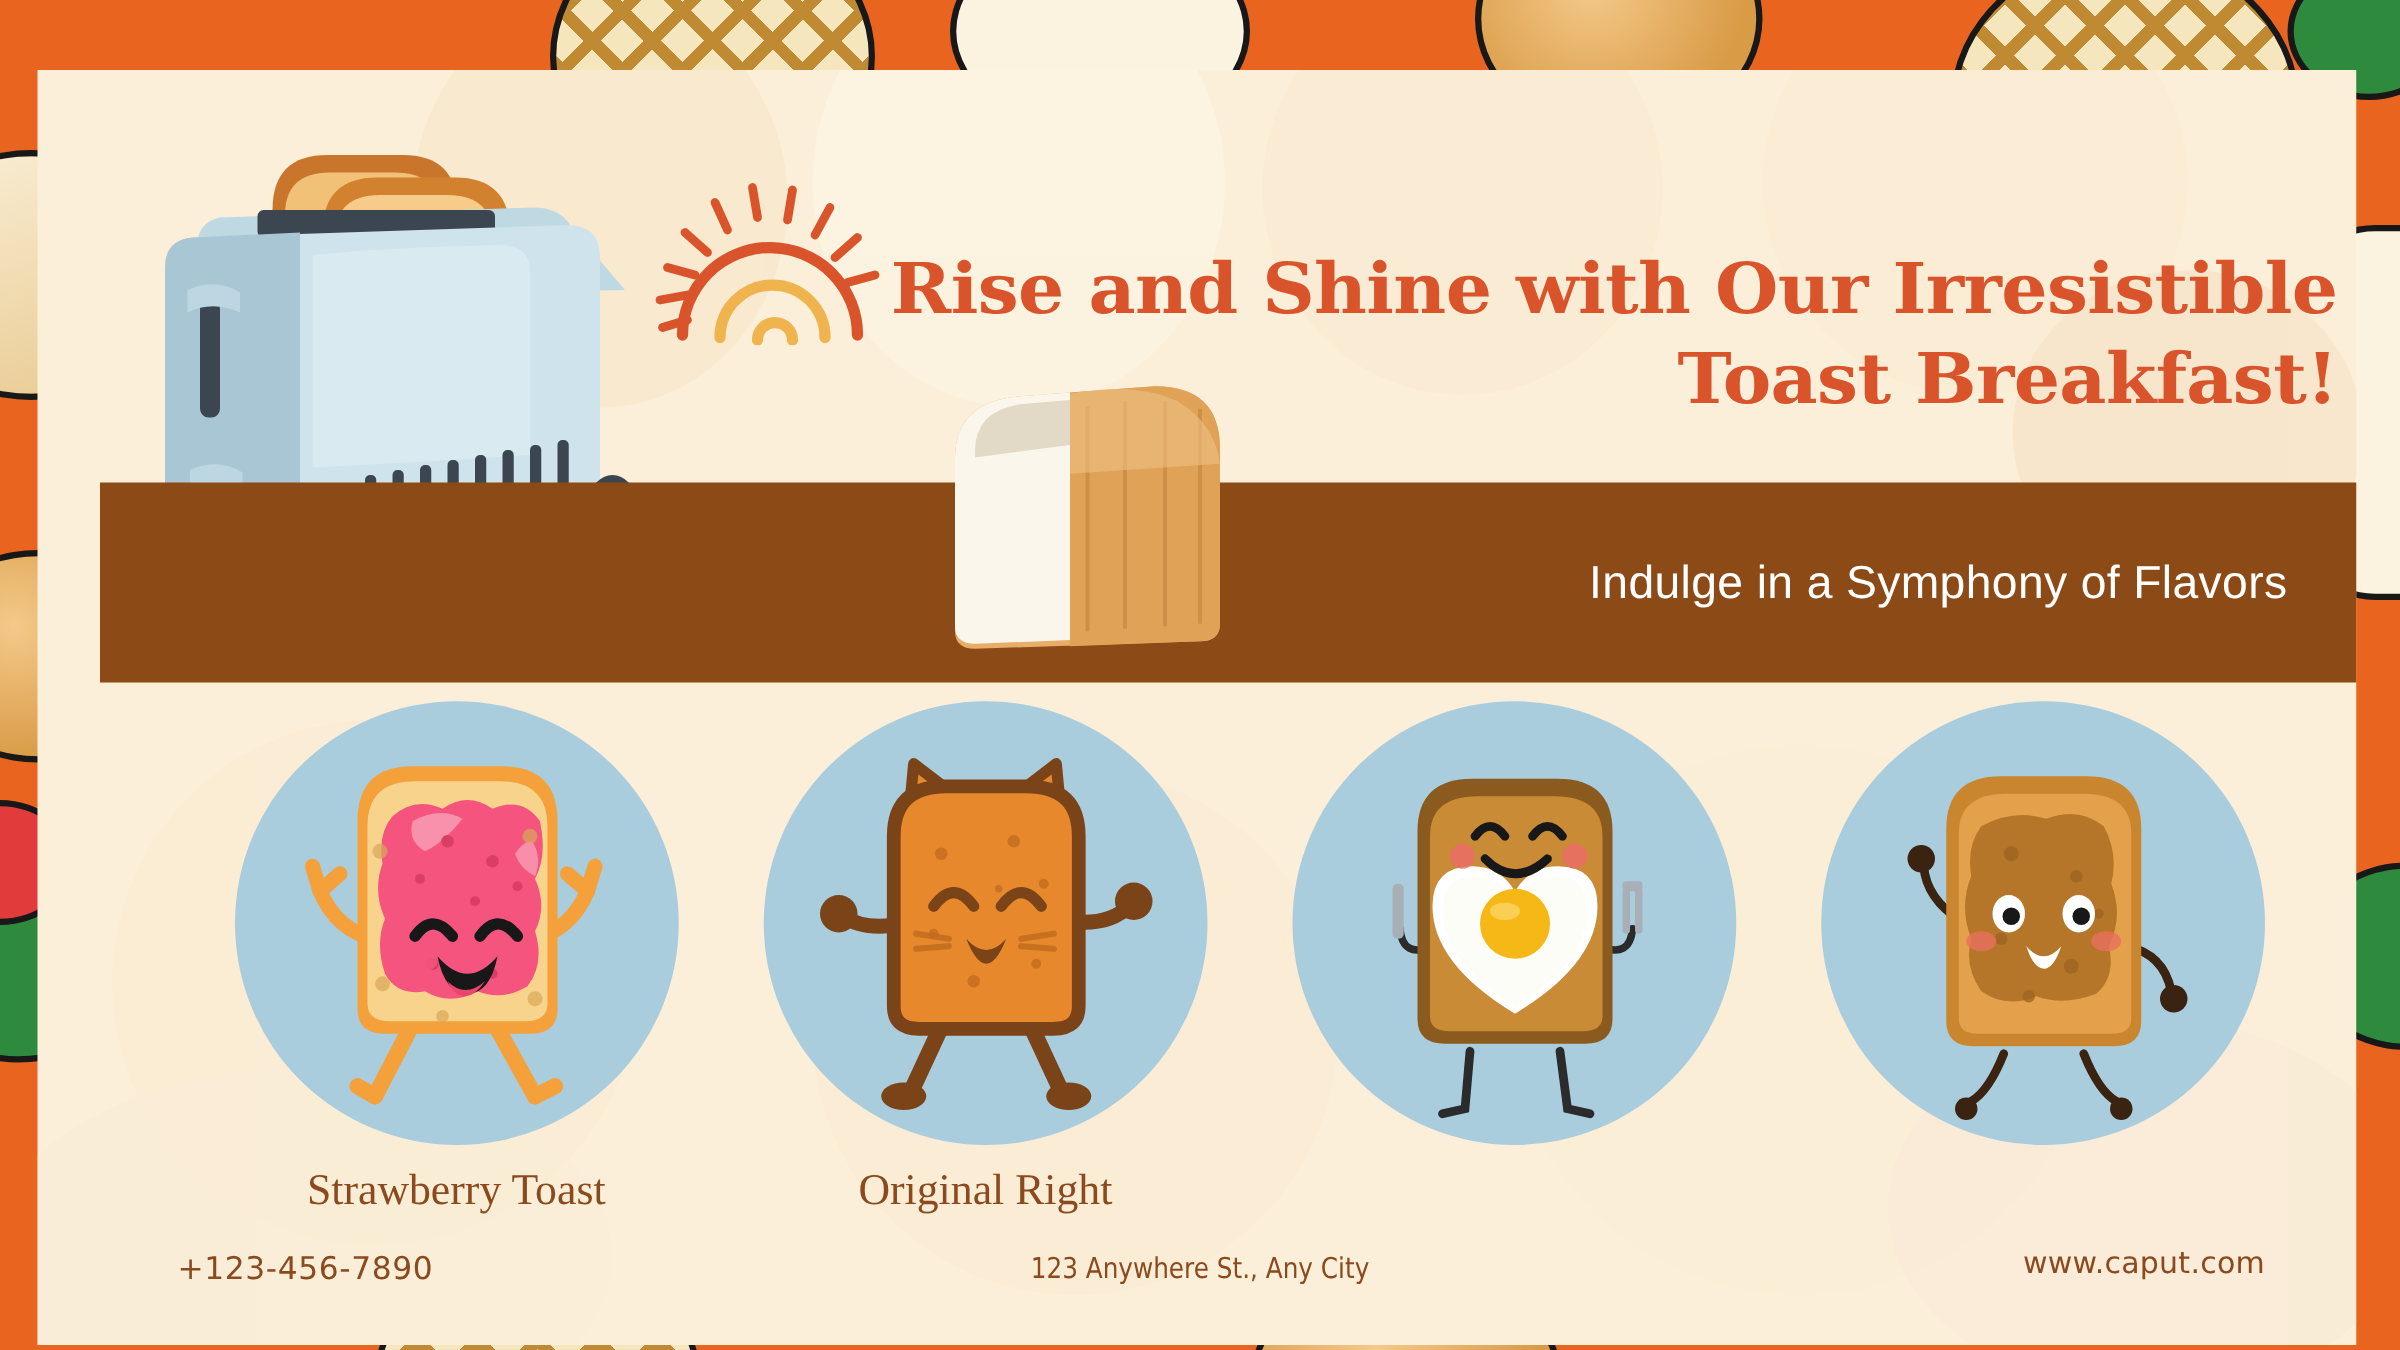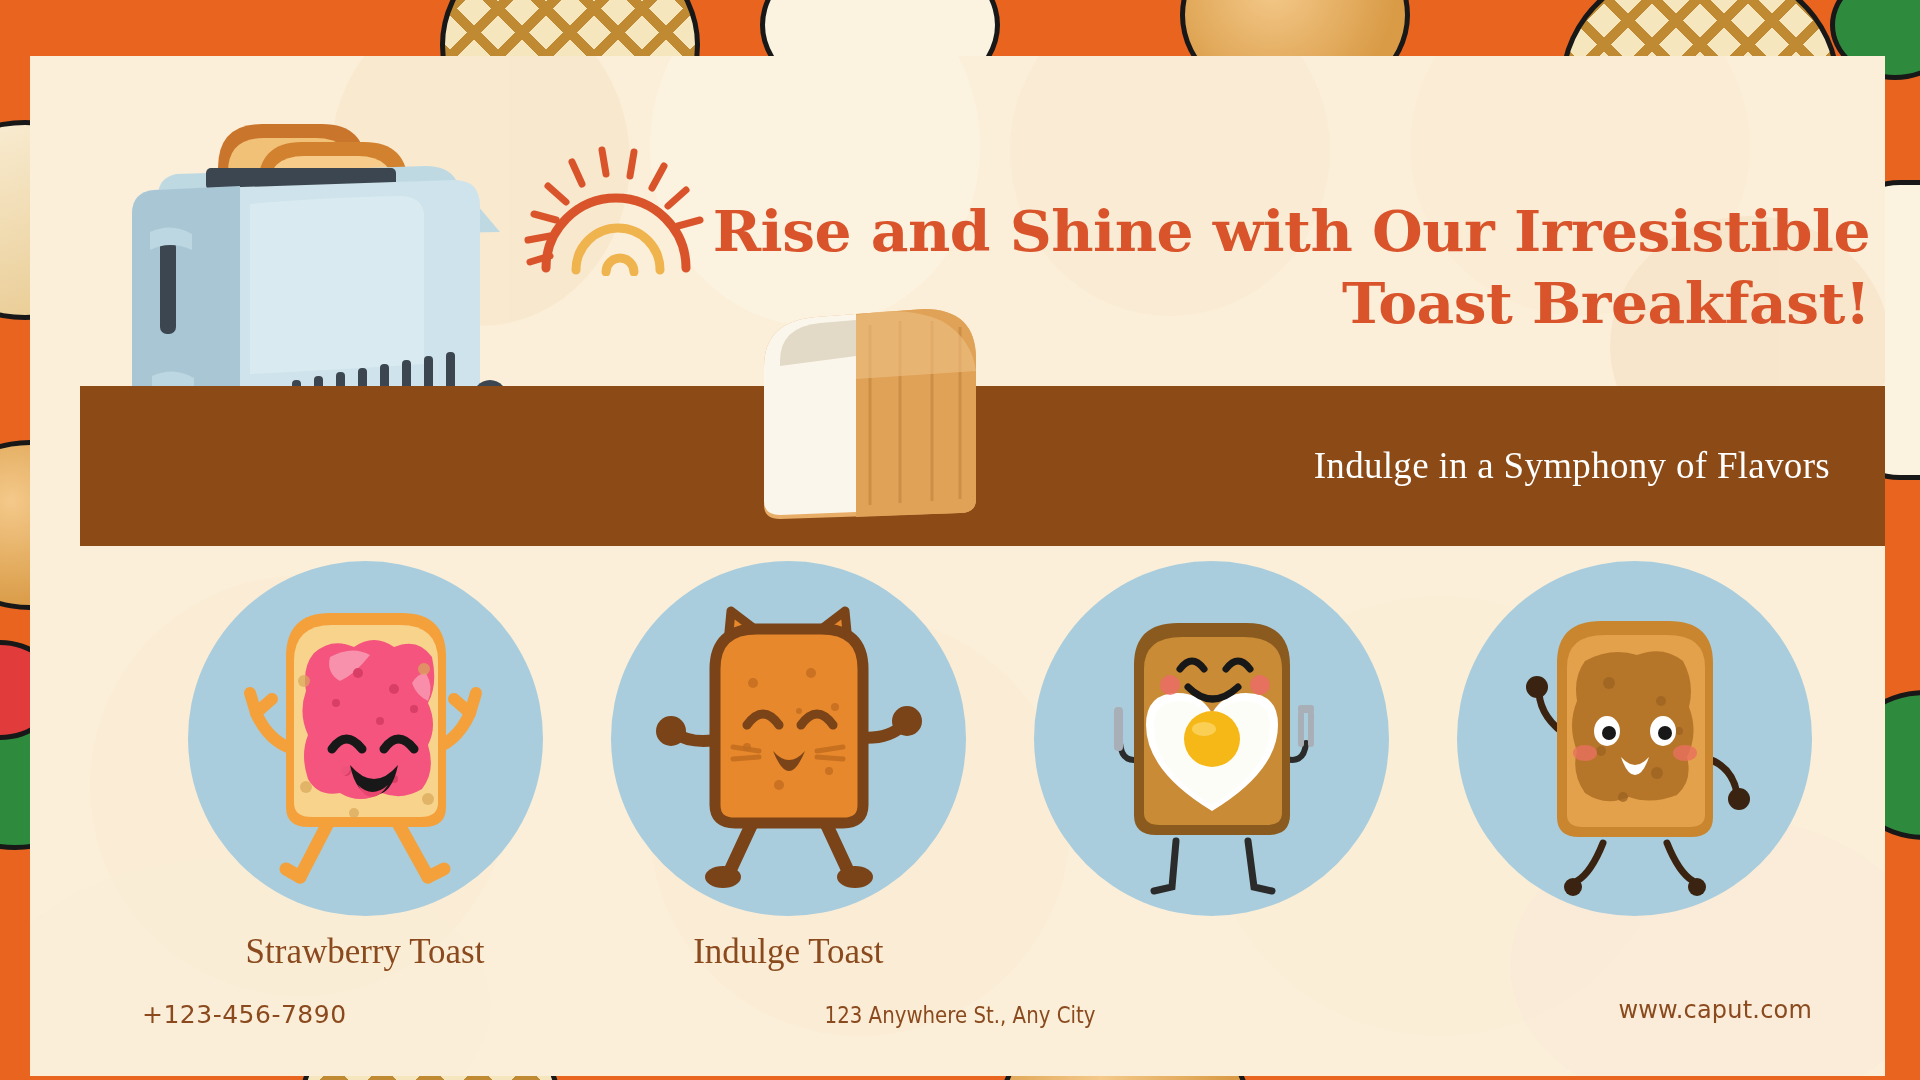--- a/index.html
+++ b/index.html
@@ -85,21 +85,21 @@
     left: 50px; top: 330px;
     width: 1835px; height: 160px;
     background: #8B4A16;
   }
   .banner-text {
     position: absolute;
     right: 85px; top: 50%;
     transform: translateY(-50%);
     text-align: right;
     color: #FFFFFF;
-    font-family: Liberation Serif, serif;
+    font-family: Liberation Sans, sans-serif;
     font-size: 37px;
     line-height: 1.28;
     font-weight: 400;
     letter-spacing: .3px;
   }
   .banner-text .ln { display: block; white-space: nowrap; }
 
   
   .bread-photo {
     position: absolute;
@@ -385,21 +385,21 @@
             <g stroke="#C06B1E" stroke-width="5" stroke-linecap="round" opacity=".8">
               <path d="M122 186 l26 4"></path>
                   <path d="M122 198 l26 -2"></path>
               <path d="M232 186 l-26 4"></path>
                   <path d="M232 198 l-26 -2"></path>
             </g>
             <path d="M162 190 q16 18 32 0 q-8 20 -16 20 q-8 0 -16 -20z" fill="#7A4318"></path>
           </svg>
           </div>
         </div>
-        <div class="product-label">Indulge Toast</div>
+        <div class="product-label">Original Right</div>
       </div>
 
       <div class="product">
         <div class="circle">
           <div class="char">
           <svg viewBox="0 0 355 355" width="355" height="355">
 
             <g stroke="#2B2B2B" stroke-width="7" stroke-linecap="round" fill="none">
               <path d="M142 280 l-4 46 l-18 4"></path>
               <path d="M214 280 l6 46 l18 4"></path>

